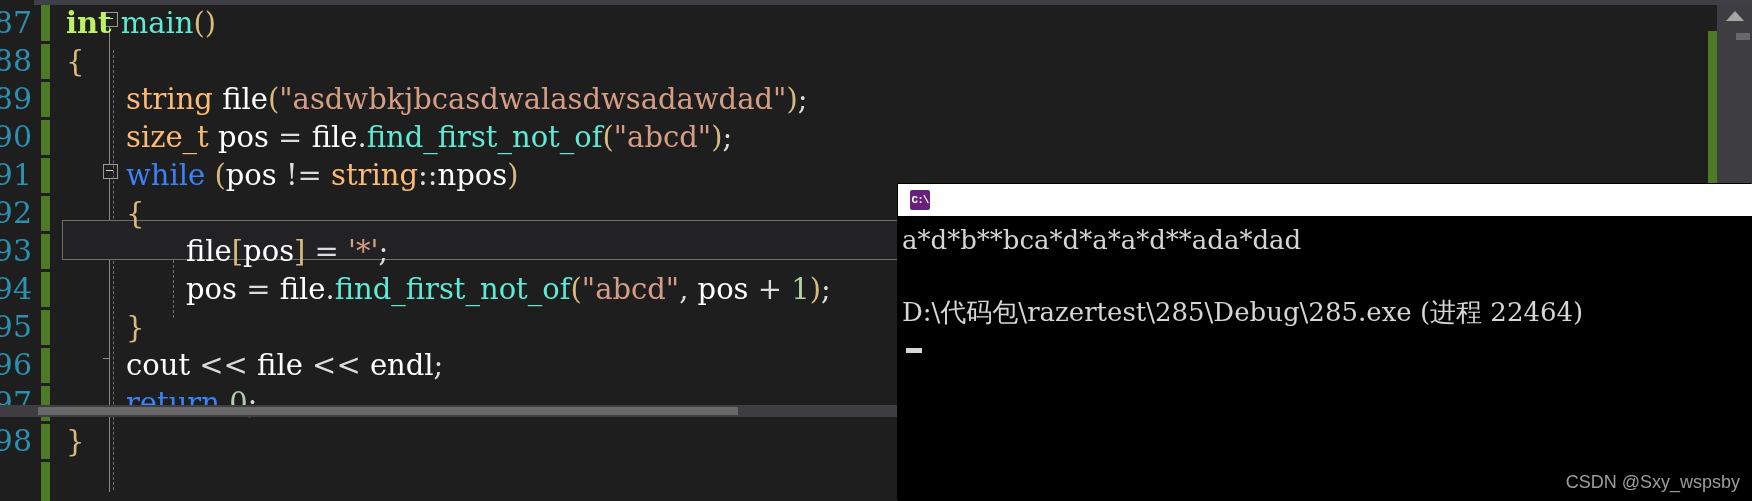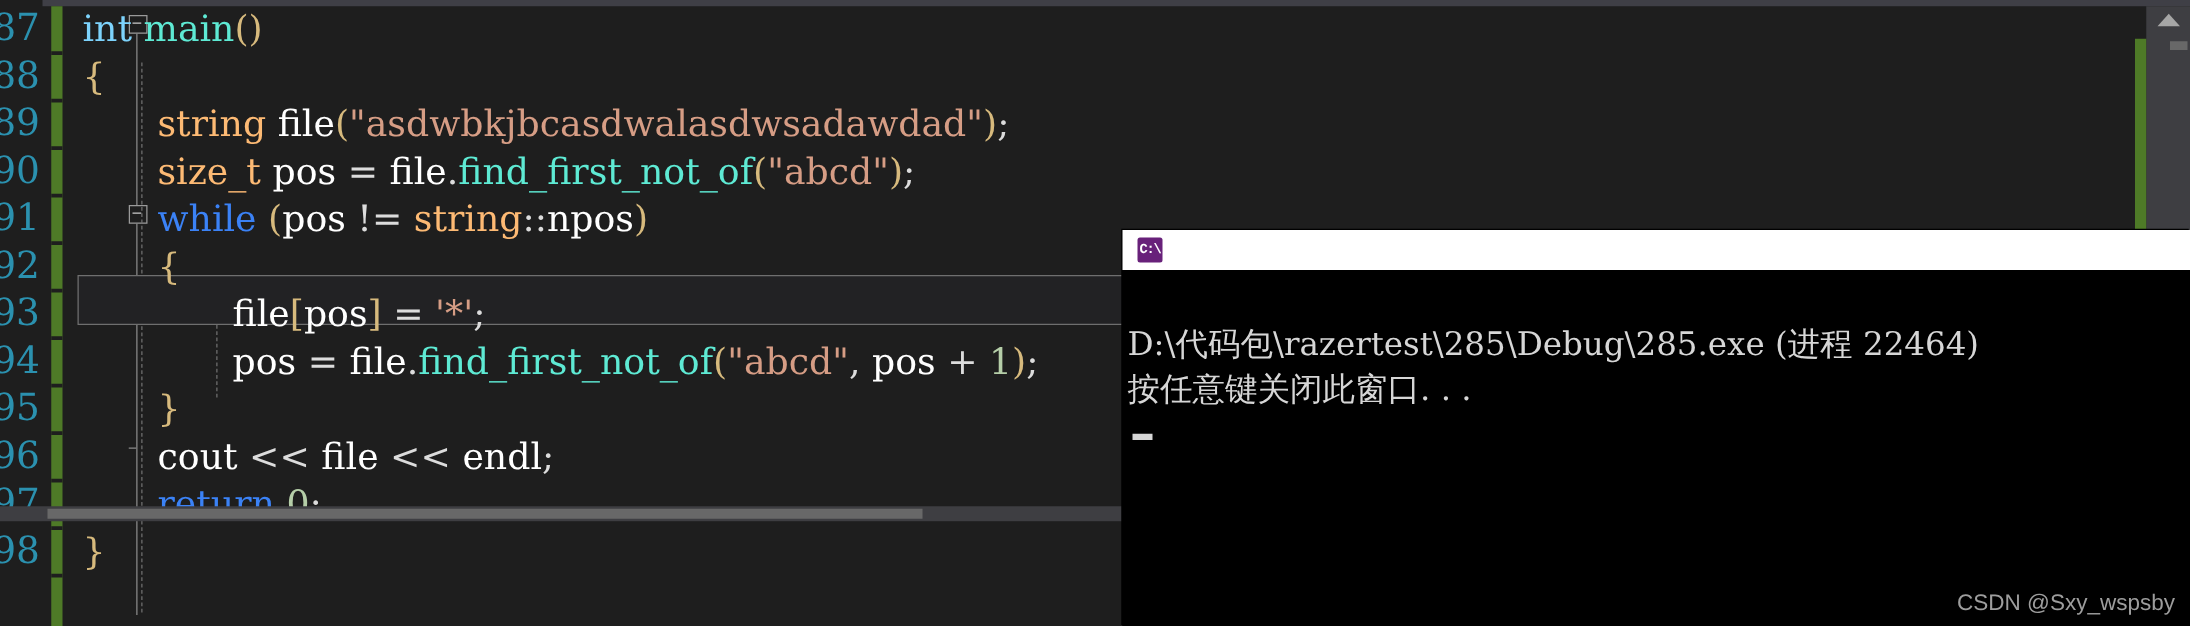--- a/index.html
+++ b/index.html
@@ -44,21 +44,21 @@
   }
   .cl{position:absolute;left:0;}
   .ind-guide{position:absolute;width:0;border-left:1px dashed #707070;}
 
   
   .block-highlight{
     position:absolute;border:1px solid #6f6f6f;background:#222224;
   }
 
   
-  .t-kw      {color:#7dd3fc;}
+  .t-kw      {color:#bef264;font-weight:bold;}
   .t-type    {color:#fdba74;}
   .t-fn      {color:#5eead4;}
   .t-var     {color:#ffffff;}
   .t-str     {color:#d69d85;}
   .t-num     {color:#b5cea8;}
   .t-punc    {color:#dcdcdc;}
   .t-ctl     {color:#3b82f6;}
   .t-brace   {color:#d7ba7d;}
   .t-plain   {color:#dcdcdc;}
 
@@ -166,18 +166,18 @@
   <div class="vscroll">
     <div class="vscroll-up"></div>
     <div class="vscroll-marker"></div>
     <div class="vscroll-thumb"></div>
   </div>
 
   <div class="console">
     <div class="console-title">
       <span class="console-icon">C:\</span>
     </div>
-    <div class="console-body" id="console-body"><div class="console-line">&nbsp;</div><div class="console-line">D:\代码包\razertest\285\Debug\285.exe (进程 22464)</div><div class="console-line">按任意键关闭此窗口. . .</div><div><span class="console-cursor"></span></div></div>
+    <div class="console-body" id="console-body"><div class="console-line">a*d*b**bca*d*a*a*d**ada*dad</div><div class="console-line">&nbsp;</div><div class="console-line">D:\代码包\razertest\285\Debug\285.exe (进程 22464)</div><div><span class="console-cursor"></span></div></div>
   </div>
 
   <div class="watermark">CSDN @Sxy_wspsby</div>
 
 </div>
 
 </body></html>

